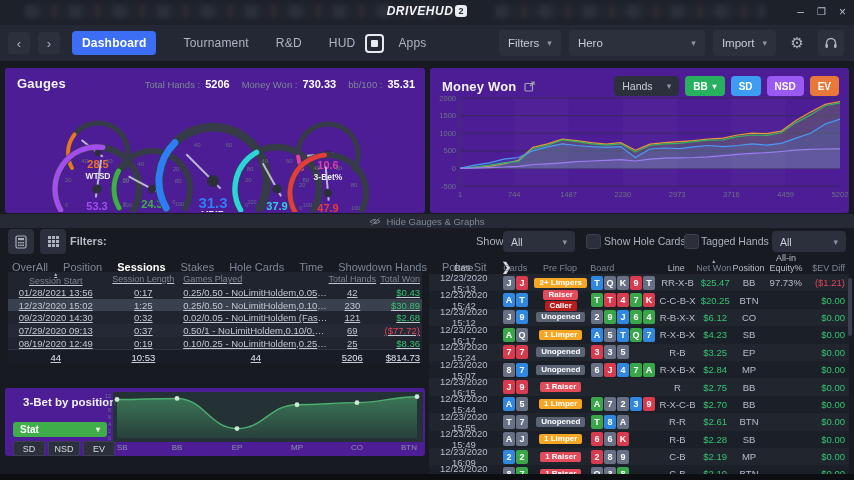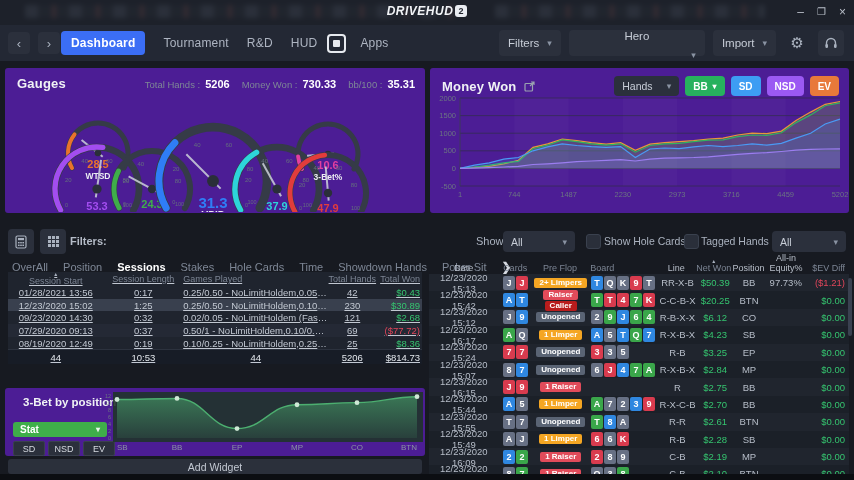--- a/index.html
+++ b/index.html
@@ -18,21 +18,21 @@
         color:#1d212a;border-radius:3px;font-style:normal;font-size:9px;font-weight:bold;
         text-align:center;vertical-align:1px;margin-left:2px;}
   .winctl{position:absolute;top:3px;right:8px;display:flex;gap:13px;color:#b9bfc9;font-size:12px;}
   .winctl span{cursor:default;line-height:18px;}
 
   
   .navbar{position:absolute;top:25px;left:0;width:854px;height:36px;background:#232834;
           display:flex;align-items:center;}
   .nav-arrow{width:22px;height:22px;border-radius:4px;background:#2b303c;color:#aab2bf;
           display:flex;align-items:center;justify-content:center;font-size:13px;margin-left:8px;}
-  .nav-tabs{display:flex;align-items:center;margin-left:1px;gap:18px;}
+  .nav-tabs{display:flex;align-items:center;margin-left:12px;gap:27px;}
   .nav-tab{font-size:12px;color:#aeb5c2;letter-spacing:.2px;}
   .nav-tab.active{background:#3b6ef5;color:#fff;font-weight:bold;padding:5px 10px;border-radius:4px;}
   .hud-toggle{width:15px;height:15px;border:2px solid #e7eaef;border-radius:4px;background:#232834;
           display:flex;align-items:center;justify-content:center;}
   .hud-toggle i{display:block;width:7px;height:7px;background:#e7eaef;border-radius:1px;}
   .nav-right{margin-left:auto;display:flex;align-items:center;gap:8px;margin-right:10px;}
   .drop{background:#2b303c;border-radius:4px;height:26px;display:flex;align-items:center;
         padding:0 9px;font-size:11.5px;color:#c7cdd7;gap:8px;}
   .drop .caret{color:#8a93a3;font-size:9px;}
   .icon-btn{width:26px;height:26px;border-radius:4px;display:flex;align-items:center;
@@ -158,21 +158,21 @@
       </div>
     <div class="hud-toggle" style="margin-left:10px;">
         <i></i>
       </div>
     <div class="nav-tab" style="margin-left:14px;">Apps</div>
     <div class="nav-right">
       <div class="drop">
         <span>Filters</span>
           <span class="caret">▾</span>
       </div>
-      <div class="drop" style="width:118px;flex-direction:column;">
+      <div class="drop" style="width:118px;">
         <span>Hero</span>
           <span class="caret" style="margin-left:auto;">▾</span>
       </div>
       <div class="drop">
         <span>Import</span>
           <span class="caret">▾</span>
       </div>
       <div class="icon-btn">
           <span style="font-size:15px;">⚙</span>
         </div>
@@ -352,20 +352,29 @@
         <path d="M 30.0,74.4 L 44.5,73.3 L 59.2,72.3 L 73.8,69.8 L 88.4,66.3 L 103.0,53.3 L 117.6,49.8 L 132.2,45.2 L 146.8,46.6 L 161.4,48.7 L 176.1,50.1 L 190.7,48.7 L 205.3,56.4 L 219.9,50.1 L 234.5,48.7 L 249.1,47.6 L 263.7,46.6 L 278.3,45.2 L 293.0,44.1 L 307.6,41.0 L 322.2,39.2 L 336.8,39.6 L 351.4,37.1 L 366.0,26.5 L 380.6,18.1 L 395.2,10.3 L 410.0,7.5" fill="none" stroke="#e8973a" stroke-width="1.2"></path>
         <path d="M 30,74.4 L 30.0,74.4 L 44.5,73.0 L 59.2,71.2 L 73.8,68.8 L 88.4,67.4 L 103.0,54.7 L 117.6,51.2 L 132.2,45.9 L 146.8,47.6 L 161.4,49.8 L 176.1,51.2 L 190.7,49.8 L 205.3,58.2 L 219.9,51.5 L 234.5,49.8 L 249.1,49.4 L 263.7,47.6 L 278.3,46.2 L 293.0,45.9 L 307.6,42.7 L 322.2,41.0 L 336.8,41.3 L 351.4,38.8 L 366.0,28.6 L 380.6,20.9 L 395.2,11.7 L 410.0,8.9 L 410,74.4 Z" fill="#30b45f" opacity="0.16"></path>
         <path d="M 30.0,74.4 L 44.5,73.0 L 59.2,71.2 L 73.8,68.8 L 88.4,67.4 L 103.0,54.7 L 117.6,51.2 L 132.2,45.9 L 146.8,47.6 L 161.4,49.8 L 176.1,51.2 L 190.7,49.8 L 205.3,58.2 L 219.9,51.5 L 234.5,49.8 L 249.1,49.4 L 263.7,47.6 L 278.3,46.2 L 293.0,45.9 L 307.6,42.7 L 322.2,41.0 L 336.8,41.3 L 351.4,38.8 L 366.0,28.6 L 380.6,20.9 L 395.2,11.7 L 410.0,8.9" fill="none" stroke="#30b45f" stroke-width="1.2"></path>
         <path d="M 30,74.4 L 30.0,74.4 L 44.5,71.2 L 59.2,68.8 L 73.8,65.2 L 88.4,63.5 L 103.0,56.8 L 117.6,52.9 L 132.2,49.8 L 146.8,51.5 L 161.4,52.6 L 176.1,53.3 L 190.7,52.6 L 205.3,63.5 L 219.9,55.0 L 234.5,54.0 L 249.1,54.7 L 263.7,52.9 L 278.3,51.5 L 293.0,52.6 L 307.6,51.5 L 322.2,49.8 L 336.8,51.2 L 351.4,49.4 L 366.0,44.1 L 380.6,39.2 L 395.2,30.0 L 410.0,25.1 L 410,74.4 Z" fill="#4a9af5" opacity="0.16"></path>
         <path d="M 30.0,74.4 L 44.5,71.2 L 59.2,68.8 L 73.8,65.2 L 88.4,63.5 L 103.0,56.8 L 117.6,52.9 L 132.2,49.8 L 146.8,51.5 L 161.4,52.6 L 176.1,53.3 L 190.7,52.6 L 205.3,63.5 L 219.9,55.0 L 234.5,54.0 L 249.1,54.7 L 263.7,52.9 L 278.3,51.5 L 293.0,52.6 L 307.6,51.5 L 322.2,49.8 L 336.8,51.2 L 351.4,49.4 L 366.0,44.1 L 380.6,39.2 L 395.2,30.0 L 410.0,25.1" fill="none" stroke="#4a9af5" stroke-width="1.2"></path>
         <path d="M 30,74.4 L 30.0,74.4 L 44.5,74.2 L 59.2,73.7 L 73.8,73.0 L 88.4,72.3 L 103.0,70.5 L 117.6,69.8 L 132.2,68.8 L 146.8,67.7 L 161.4,67.0 L 176.1,66.3 L 190.7,65.6 L 205.3,67.0 L 219.9,65.2 L 234.5,64.2 L 249.1,63.8 L 263.7,63.5 L 278.3,62.8 L 293.0,61.7 L 307.6,60.3 L 322.2,59.3 L 336.8,58.6 L 351.4,57.5 L 366.0,56.1 L 380.6,55.4 L 395.2,55.0 L 410.0,54.9 L 410,74.4 Z" fill="#9b7df0" opacity="0.16"></path>
         <path d="M 30.0,74.4 L 44.5,74.2 L 59.2,73.7 L 73.8,73.0 L 88.4,72.3 L 103.0,70.5 L 117.6,69.8 L 132.2,68.8 L 146.8,67.7 L 161.4,67.0 L 176.1,66.3 L 190.7,65.6 L 205.3,67.0 L 219.9,65.2 L 234.5,64.2 L 249.1,63.8 L 263.7,63.5 L 278.3,62.8 L 293.0,61.7 L 307.6,60.3 L 322.2,59.3 L 336.8,58.6 L 351.4,57.5 L 366.0,56.1 L 380.6,55.4 L 395.2,55.0 L 410.0,54.9" fill="none" stroke="#9b7df0" stroke-width="1.2"></path>
       </svg>
   </div>
 
+  <div class="hide-bar">
+    <svg width="12" height="9" viewBox="0 0 12 9">
+      <path d="M1 4.5 Q6 0.5 11 4.5 Q6 8.5 1 4.5 Z" fill="none" stroke="#7e8796" stroke-width="1"></path>
+      <circle cx="6" cy="4.5" r="1.6" fill="#7e8796"></circle>
+        <path d="M2 8 L10 1" stroke="#252a34" stroke-width="1.6"></path>
+        <path d="M2.4 8.2 L10.4 1.2" stroke="#7e8796" stroke-width="0.9"></path>
+    </svg>
+    <span>Hide Gauges &amp; Graphs</span>
+  </div>
 
   <div class="filters-row">
     <div class="sq-btn" style="left:8px;">
       <svg width="12" height="14" viewBox="0 0 12 14">
         <rect x="1" y="1" width="10" height="12" rx="1.5" fill="none" stroke="#aab2bf" stroke-width="1.2"></rect>
         <rect x="3" y="3" width="6" height="2.2" fill="#aab2bf"></rect>
         <g fill="#aab2bf">
             <rect x="3" y="7" width="1.6" height="1.4"></rect>
             <rect x="5.2" y="7" width="1.6" height="1.4"></rect>
             <rect x="7.4" y="7" width="1.6" height="1.4"></rect>
@@ -509,21 +518,20 @@
         <circle cx="316" cy="6.699999999999996" r="2.4" fill="#cfe9d6"></circle>
         <text x="16" y="60" font-size="8" fill="#8a93a3" text-anchor="start">SB</text>
         <text x="76" y="60" font-size="8" fill="#8a93a3" text-anchor="middle">BB</text>
         <text x="136" y="60" font-size="8" fill="#8a93a3" text-anchor="middle">EP</text>
         <text x="196" y="60" font-size="8" fill="#8a93a3" text-anchor="middle">MP</text>
         <text x="256" y="60" font-size="8" fill="#8a93a3" text-anchor="middle">CO</text>
         <text x="316" y="60" font-size="8" fill="#8a93a3" text-anchor="end">BTN</text>
       </svg>
   </div>
 
-  <div class="add-widget">Add Widget</div>
 
   <div class="h-table">
     <div class="h-hrow" id="h-head">
         <div class="h-hcell hc0"><span>Date</span></div>
         <div class="h-hcell hc1">
           <span>Cards</span>
         </div>
         <div class="h-hcell hc2">
           <span>Pre Flop</span>
         </div>
@@ -548,21 +556,21 @@
           <div class="pf-badge" style="background: rgb(245, 166, 35);">2+ Limpers</div>
         </div>
         <div class="hc3">
           <div class="chip" style="background: rgb(47, 135, 224);">T</div>
           <div class="chip" style="background: rgb(103, 112, 132);">Q</div>
           <div class="chip" style="background: rgb(103, 112, 132);">K</div>
           <div class="chip" style="background: rgb(217, 59, 78);">9</div>
           <div class="chip" style="background: rgb(103, 112, 132);">T</div>
         </div>
         <div class="hc4">RR-X-B</div>
-        <div class="hc5 pos">$50.39</div>
+        <div class="hc5 pos">$25.47</div>
         <div class="hc6">BB</div>
         <div class="hc7">97.73%</div>
         <div class="hc8 neg">($1.21)</div>
       </div>
       <div class="h-row">
         <div class="hc0">12/23/2020 15:42</div>
         <div class="hc1">
           <div class="chip" style="background: rgb(47, 135, 224);">A</div>
           <div class="chip" style="background: rgb(47, 135, 224);">T</div>
         </div>

